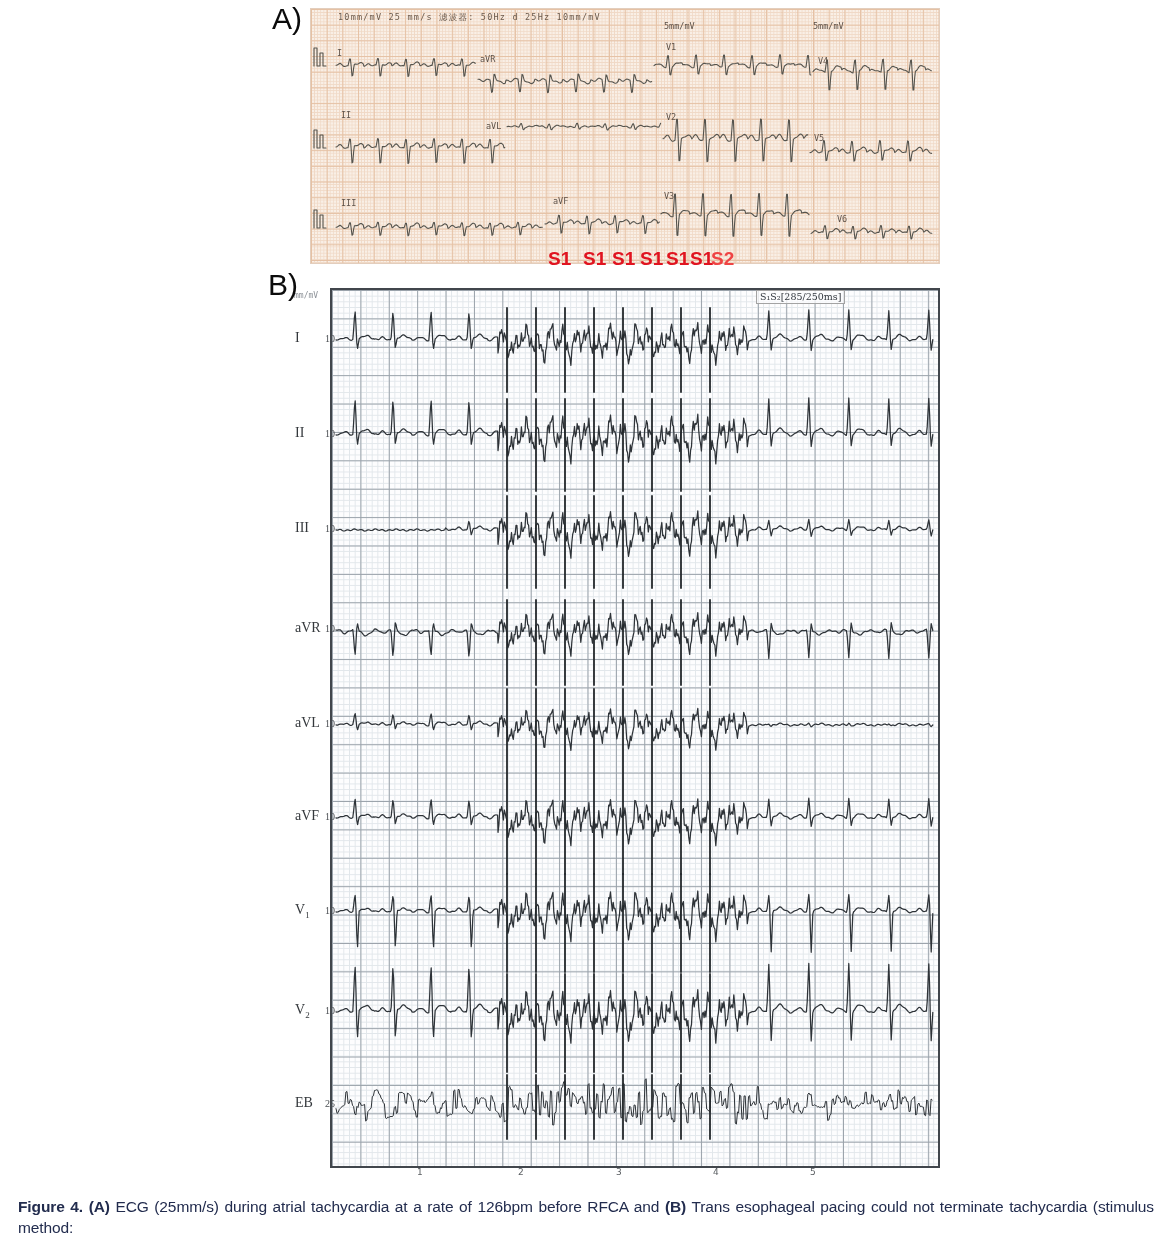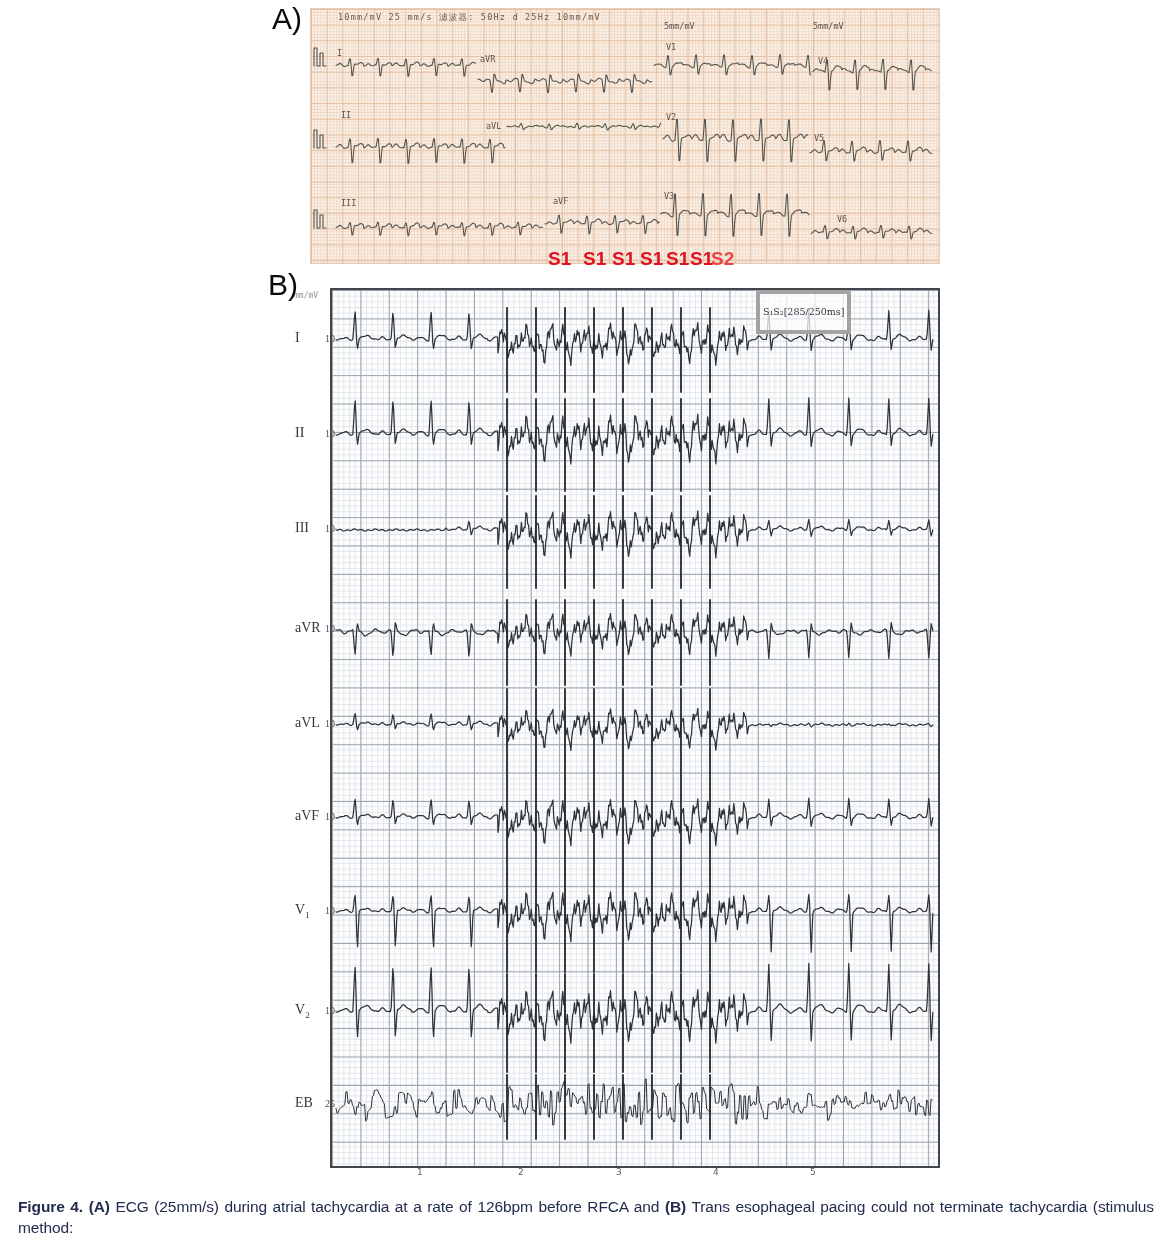--- a/index.html
+++ b/index.html
@@ -28,21 +28,21 @@
     background-image:
       linear-gradient(to right, var(--b-major) 1px, transparent 1px),
       linear-gradient(to bottom, var(--b-major) 1px, transparent 1px),
       linear-gradient(to right, var(--b-minor) 1px, transparent 1px),
       linear-gradient(to bottom, var(--b-minor) 1px, transparent 1px);
     background-size:28.4px 100%,100% 28.4px,5.68px 100%,100% 5.68px;
     border:2px solid var(--b-border);}
   .b-units{position:absolute;left:294px;top:291px;z-index:3;font:8px "DejaVu Sans Mono",monospace;color:#8d9298;text-align:center;}
   .stim{position:absolute;top:248px;z-index:4;font:700 19px "Liberation Sans",sans-serif;letter-spacing:0;}
   .b-annot{position:absolute;left:756px;top:290px;z-index:4;font:9.5px "DejaVu Serif",serif;
-    color:#33383e;border:4px solid #a3a3a3;background:rgba(252,252,253,.75);padding:12px 3px;line-height:12px;}
+    color:#33383e;border:1px solid #a3a3a3;background:rgba(252,252,253,.75);padding:0 3px;line-height:12px;}
   .b-lead{position:absolute;left:295px;width:40px;z-index:3;display:flex;justify-content:space-between;
     align-items:baseline;font:14px "Liberation Serif",serif;color:#34383c;}
   .b-lead .g{font-size:10px;color:#4a4e52;}
   .b-lead sub{font-size:9px;}
   .tick{position:absolute;top:1167px;z-index:3;font:9px "DejaVu Sans",sans-serif;color:#5a5e62;}
   #traces{position:absolute;left:0;top:0;z-index:2;pointer-events:none;}
   .caption{position:absolute;left:18px;top:1196px;width:1136px;z-index:3;
     font:400 15.5px "Liberation Sans",sans-serif;color:var(--cap);letter-spacing:-0.1px;}
   .cap1{text-align:justify;text-align-last:justify;line-height:21px;}
   .cap2{line-height:21px;text-align:left;}

